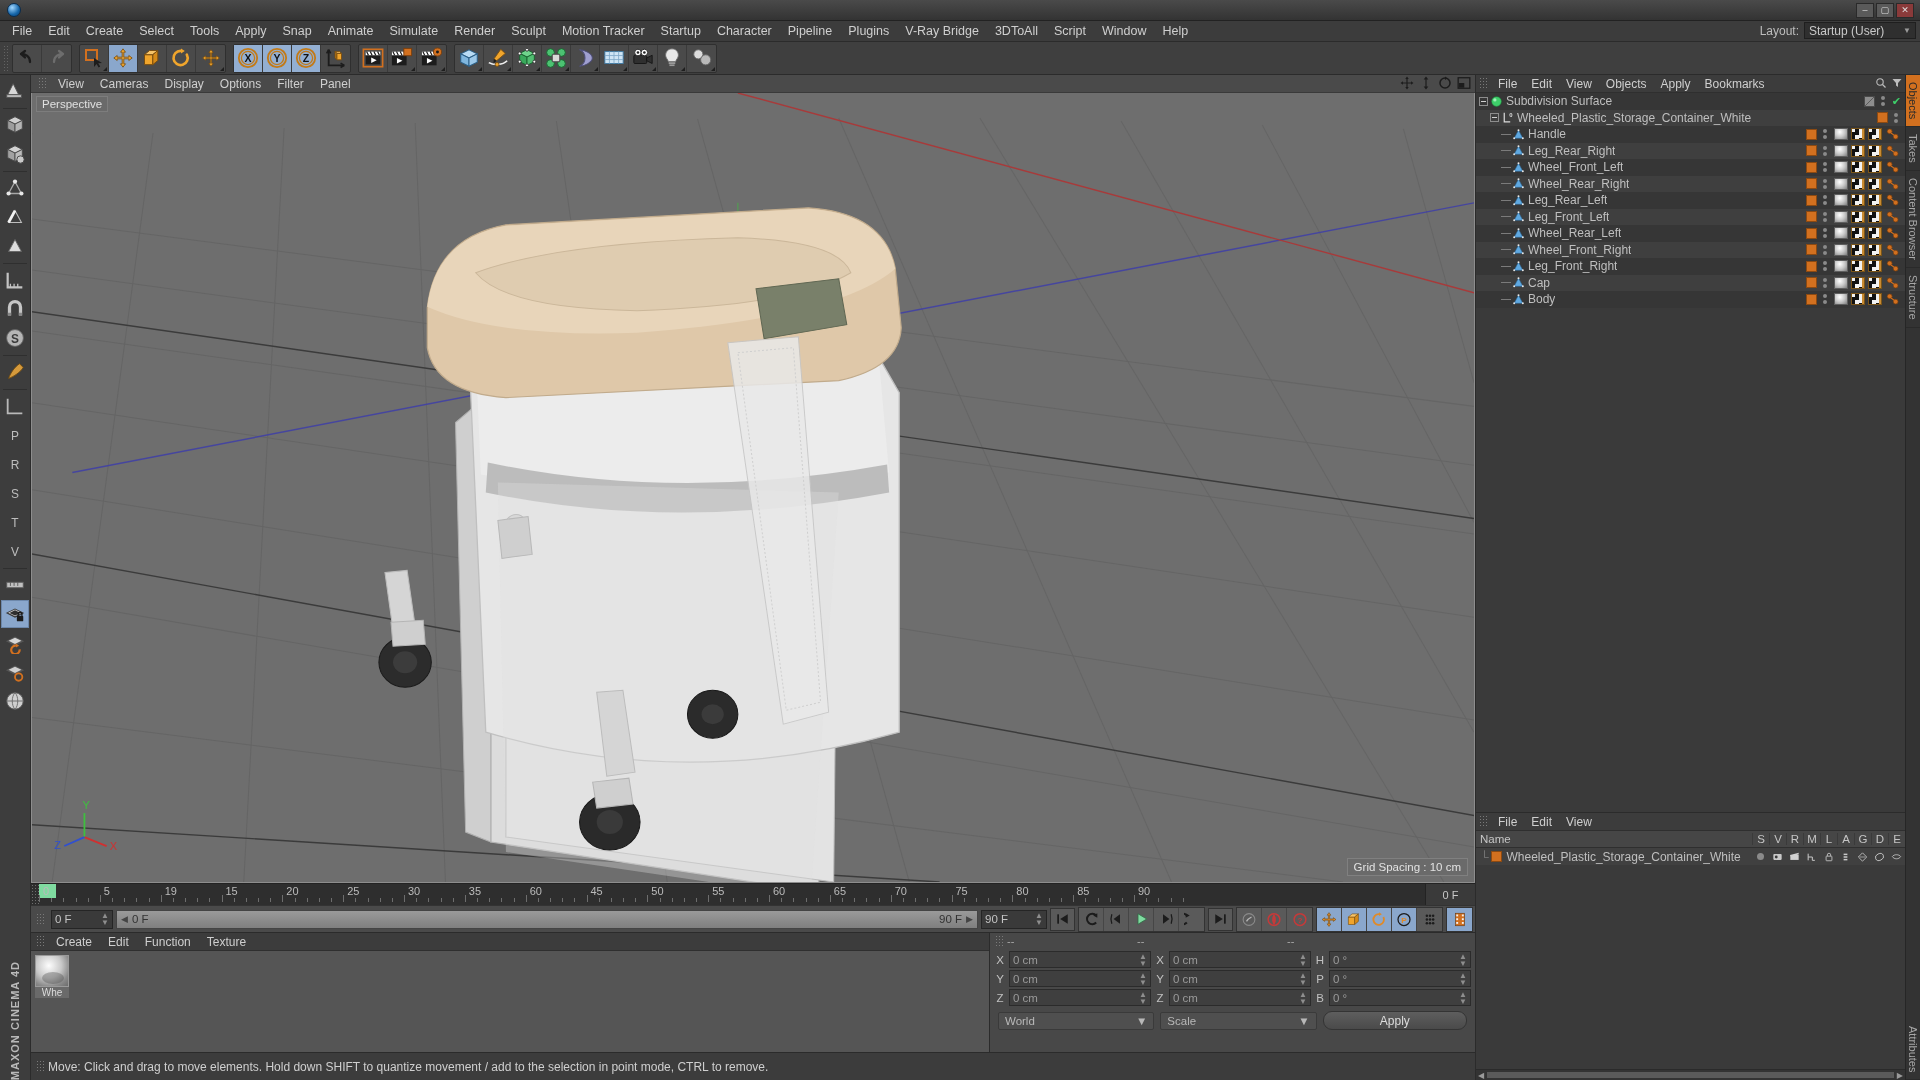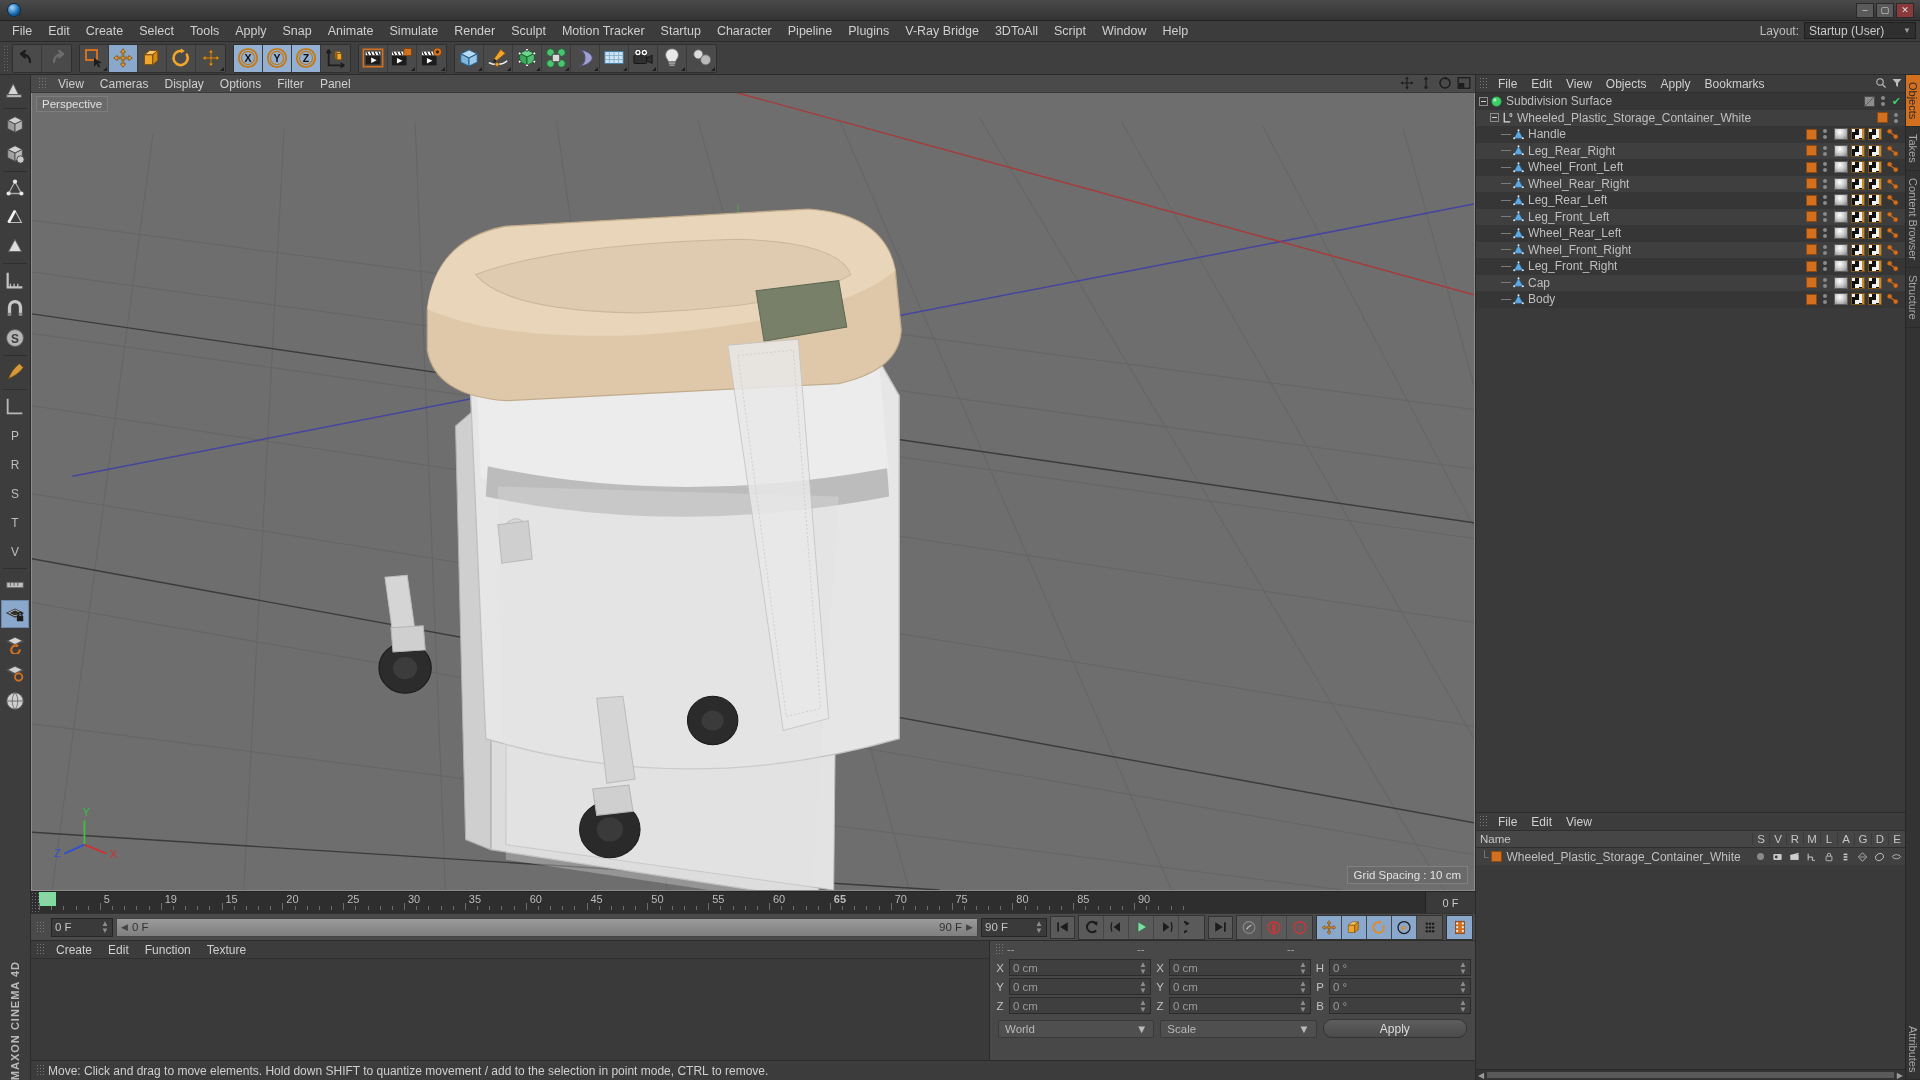--- a/index.html
+++ b/index.html
@@ -92,21 +92,21 @@
   .coordgrid{padding:2px 4px 0 4px;}
   .crow{display:flex;align-items:center;margin-bottom:2px;gap:3px;}
   .clbl{width:12px;font-size:11.5px;color:#c0c0c0;text-align:center;}
   .cfield{flex:1;height:17px;background:#3f3f3f;border:1px solid #2b2b2b;display:flex;align-items:center;justify-content:space-between;padding:0 3px;font-size:11.5px;color:#9a9a9a;}
   .spin{font-size:8px;color:#8e8e8e;line-height:7px;text-align:center;}
   .crow2{display:flex;align-items:center;gap:6px;padding:3px 4px 0 4px;}
   .dd{height:18px;background:#4f4f4f;border:1px solid #3a3a3a;flex:1;display:flex;align-items:center;justify-content:space-between;padding:0 6px;font-size:11.5px;color:#b8b8b8;border-radius:2px;}
   .applybtn{height:19px;flex:1;background:linear-gradient(#5e5e5e,#4a4a4a);border:1px solid #343434;border-radius:9px;display:flex;align-items:center;justify-content:center;font-size:12px;color:#dcdcdc;}
 
   
-  .statusbar{height:20px;background:#3c3c3c;border-top:1px solid #2b2b2b;display:flex;align-items:center;padding-left:2px;font-size:12px;color:#cfcfcf;}
+  .statusbar{height:28px;background:#3c3c3c;border-top:1px solid #2b2b2b;display:flex;align-items:center;padding-left:2px;font-size:12px;color:#cfcfcf;}
 
   
   .rightcol{width:430px;display:flex;flex-direction:column;background:#3a3a3a;border-left:1px solid #2b2b2b;}
   .objmgr{height:737px;display:flex;flex-direction:column;background:#3a3a3a;}
   .omhdr{height:18px;background:#3c3c3c;display:flex;align-items:center;border-bottom:1px solid #2f2f2f;position:relative;}
   .omhdr .mi{padding:1px 7px;font-size:12px;color:#cfcfcf;}
   .omsearch{position:absolute;right:2px;top:2px;display:flex;gap:4px;align-items:center;}
   .omlist{flex:1;overflow:hidden;}
   .orow{height:16.5px;display:flex;align-items:center;position:relative;font-size:12px;}
   .orow.alt{background:#3f3f3f;}
@@ -706,21 +706,21 @@
             <div class="tltick" style="left: 681.333px; height: 4px;"></div>
             <div class="tltick" style="left: 693.5px; height: 4px;"></div>
             <div class="tltick" style="left: 705.667px; height: 4px;"></div>
             <div class="tltick" style="left: 717.833px; height: 4px;"></div>
             <div class="tlnum" style="left: 734px;">60</div>
             <div class="tltick" style="left: 730px; height: 7px;"></div>
             <div class="tltick" style="left: 742.167px; height: 4px;"></div>
             <div class="tltick" style="left: 754.333px; height: 4px;"></div>
             <div class="tltick" style="left: 766.5px; height: 4px;"></div>
             <div class="tltick" style="left: 778.667px; height: 4px;"></div>
-            <div class="tlnum" style="left: 794.833px; font-weight: bold;">65</div>
+            <div class="tlnum" style="left: 794.833px;">65</div>
             <div class="tltick" style="left: 790.833px; height: 7px;"></div>
             <div class="tltick" style="left: 803px; height: 4px;"></div>
             <div class="tltick" style="left: 815.167px; height: 4px;"></div>
             <div class="tltick" style="left: 827.333px; height: 4px;"></div>
             <div class="tltick" style="left: 839.5px; height: 4px;"></div>
             <div class="tlnum" style="left: 855.667px;">70</div>
             <div class="tltick" style="left: 851.667px; height: 7px;"></div>
             <div class="tltick" style="left: 863.833px; height: 4px;"></div>
             <div class="tltick" style="left: 876px; height: 4px;"></div>
             <div class="tltick" style="left: 888.167px; height: 4px;"></div>
@@ -893,20 +893,26 @@
     </div>
 
     <div class="bottom">
       <div class="matmgr">
         <div class="panelmenu">
           <div class="pgrip"></div>
           <div class="mi">Create</div>
           <div class="mi">Edit</div>
           <div class="mi">Function</div>
           <div class="mi">Texture</div>
+        </div>
+        <div class="matbody">
+          <div class="matchip">
+            <div class="matthumb"></div>
+            <div class="matname">Whe</div>
+          </div>
         </div>
       </div>
 
       <div class="coords">
         <div class="coordhdr">
           <div class="pgrip"></div>
           <span style="width:130px">--</span>
           <span style="width:150px">--</span>
           <span style="width:150px">--</span>
         </div>

